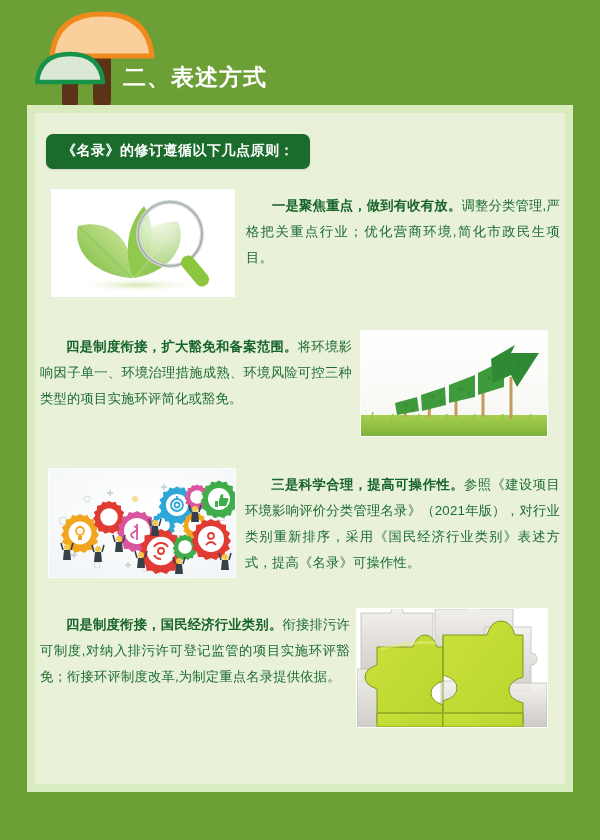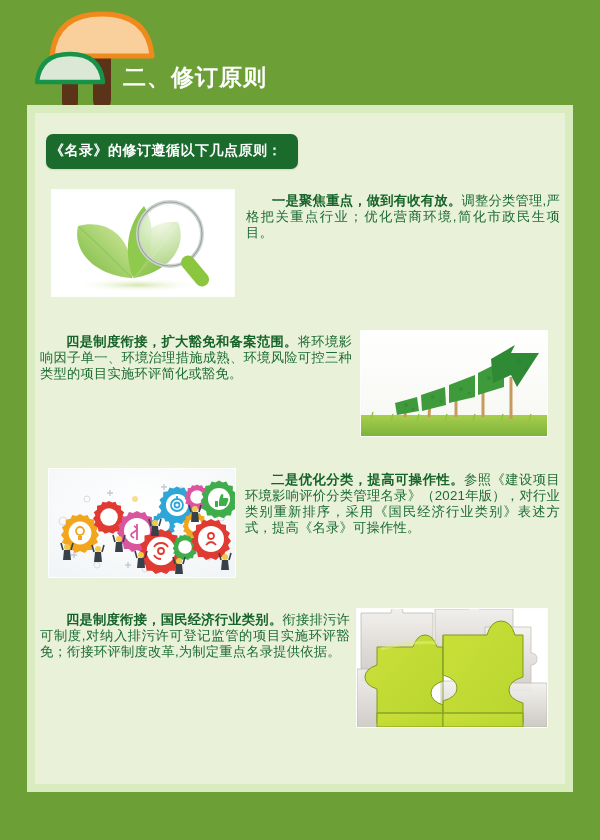--- a/index.html
+++ b/index.html
@@ -27,29 +27,29 @@
     color:#ffffff;font-size:23px;font-weight:bold;letter-spacing:1px;
     white-space:nowrap;
   }
   .mushrooms{position:absolute;left:35px;top:8px;width:130px;height:102px;}
 
   
   .badge{
     position:absolute;left:46px;top:134px;
     background:#1b6b2d;color:#ffffff;
     font-size:14px;font-weight:bold;
-    padding:8px 16px 9px 4px;border-radius:7px;
+    padding:8px 16px 9px 16px;border-radius:7px;
     white-space:nowrap;letter-spacing:.5px;
     box-shadow:0 1px 2px rgba(0,0,0,.12);
   }
 
   
   .block{position:absolute;}
   .para{
-    color:#1d6b33;font-size:13.3px;line-height:16px;
+    color:#1d6b33;font-size:13.3px;line-height:26px;
     text-align:justify;letter-spacing:.2px;
   }
   .para b{font-weight:bold;color:#16632a;}
   .indent{display:inline-block;width:26px;}
 
   .photo{
     position:absolute;background:#ffffff;overflow:hidden;
     box-shadow:0 0 0 1px rgba(255,255,255,.9);
   }
 
@@ -82,21 +82,21 @@
       <path d="M58 44 L58 92 q0 9 9 9 q9 0 9 -9 L76 44 Z" fill="#5a3318"></path>
 
       <path d="M27 62 L27 94 q0 8 8 8 q8 0 8 -8 L43 62 Z" fill="#5a3318"></path>
 
       <path d="M17 48 q4 -42 50 -42 q46 0 50 42 Z" fill="#f9cf9c" stroke="#f08a1c" stroke-width="5" stroke-linejoin="round"></path>
 
       <path d="M2 74 q3 -28 33 -28 q30 0 33 28 Z" fill="#dbe8d6" stroke="#179349" stroke-width="4.5" stroke-linejoin="round"></path>
     </svg>
   </div>
 
-  <div class="title">二、修订原则</div>
+  <div class="title">二、表述方式</div>
 </div>
 
 <div class="page-frame">
   <div class="page-inner"></div>
 </div>
 
 <div class="badge">《名录》的修订遵循以下几点原则：</div>
 
 <div class="photo" id="b1-photo">
   <svg width="182" height="106" viewBox="0 0 182 106">
@@ -356,21 +356,21 @@
           <circle cy="-4" r="3" fill="#f4c84a"></circle>
           <path d="M-3 -1 h6 l1 10 h-8 Z" fill="#36414a"></path>
           <path d="M-4 -1 l-2 -7 M4 -1 l2 -7" stroke="#36414a" stroke-width="1.6"></path>
         </g>
     </g>
   </svg>
 </div>
 
 <div class="block" id="b3-text">
   <div class="para">
-    <span class="indent"></span><b>二是优化分类，提高可操作性。</b><span>参照《建设项目环境影响评价分类管理名录》（2021年版），对行业类别重新排序，采用《国民经济行业类别》表述方式，提高《名录》可操作性。</span>
+    <span class="indent"></span><b>三是科学合理，提高可操作性。</b><span>参照《建设项目环境影响评价分类管理名录》（2021年版），对行业类别重新排序，采用《国民经济行业类别》表述方式，提高《名录》可操作性。</span>
   </div>
 </div>
 
 <div class="photo" id="b4-photo">
   <svg width="190" height="118" viewBox="0 0 190 118">
     <defs>
       <linearGradient id="pz-green" x1="0" y1="0" x2="1" y2="1">
         <stop offset="0" stop-color="#cbe03a"></stop>
           <stop offset="1" stop-color="#b8d62e"></stop>
       </linearGradient>

